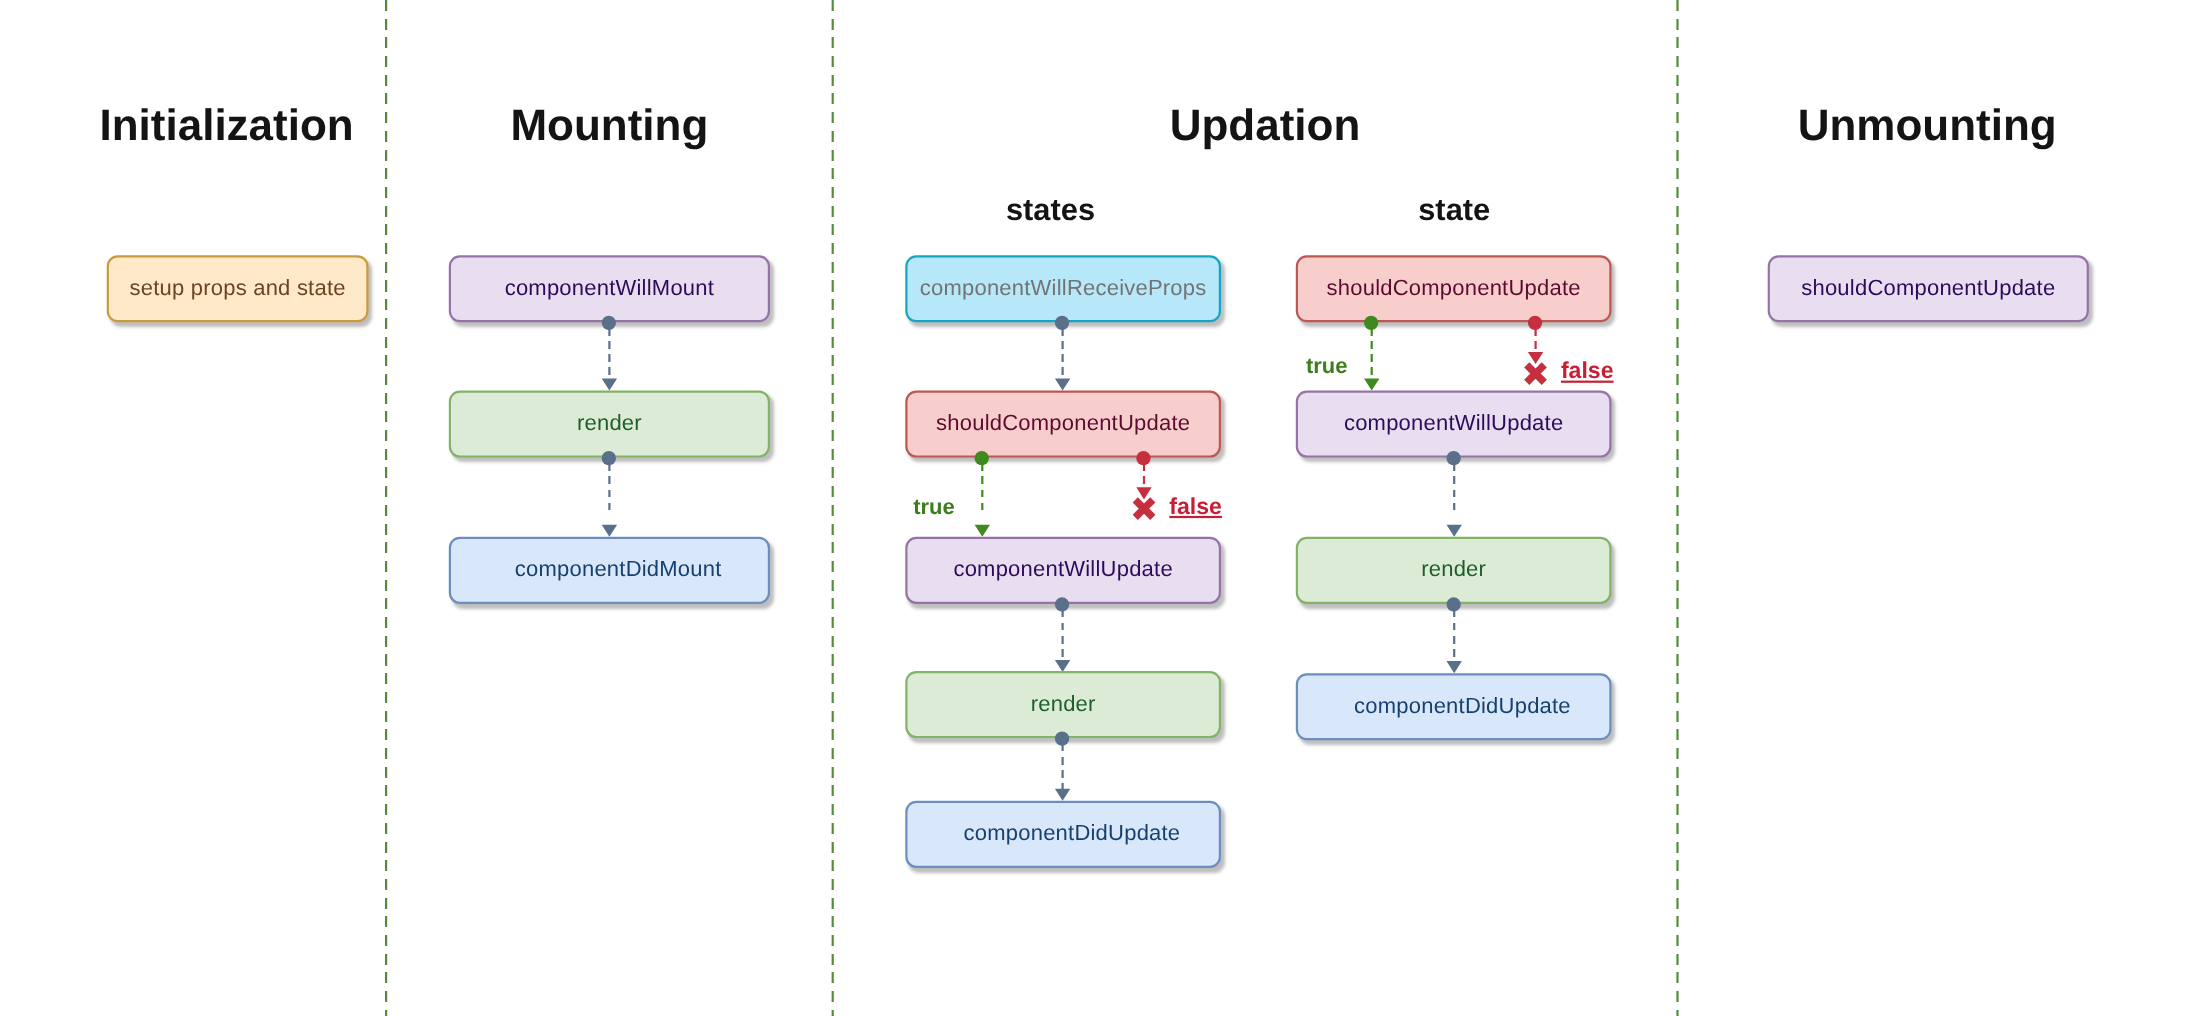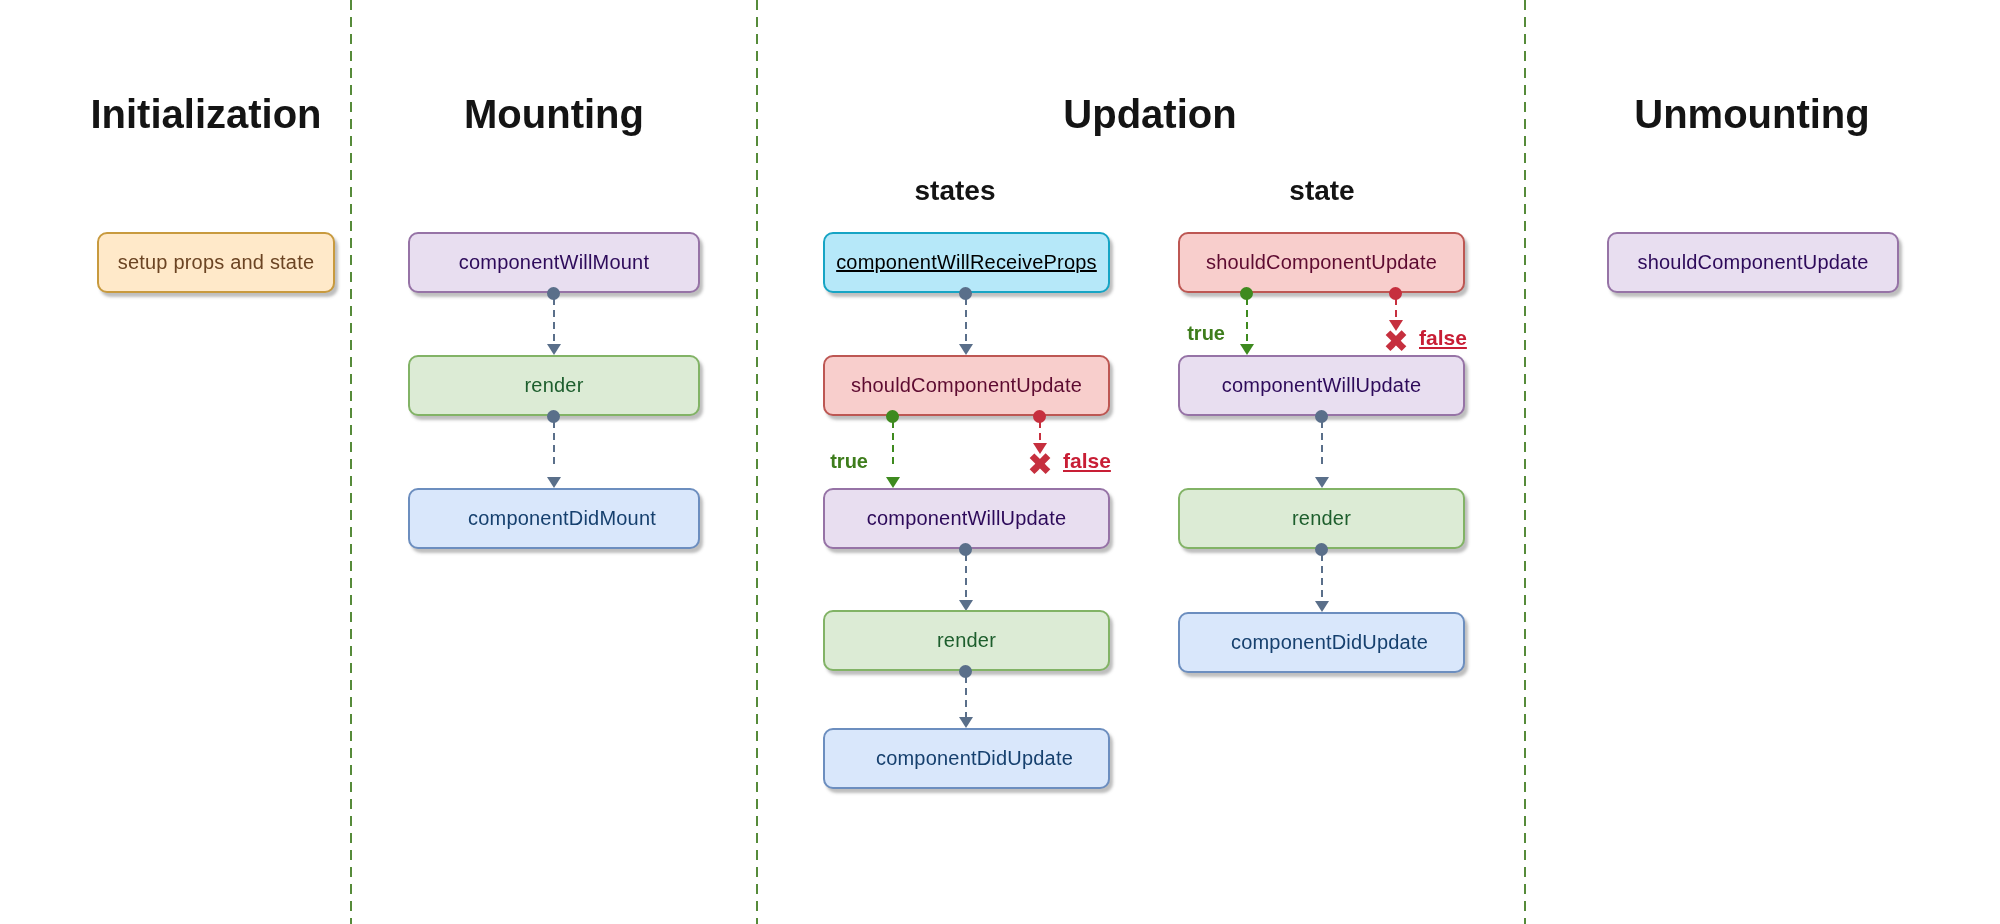--- a/index.html
+++ b/index.html
@@ -26,21 +26,21 @@
     position:absolute;height:61px;box-sizing:border-box;
     border:2px solid;border-radius:10px;
     display:flex;align-items:center;justify-content:center;
     font-size:20px;letter-spacing:.2px;
     box-shadow:3px 4px 3px rgba(110,110,110,.45);
   }
   .node--orange{background:#ffe9c9;border-color:#c89a3e;color:#6b4423;}
   .node--purple{background:#e8def0;border-color:#9673a6;color:#2d0a5a;}
   .node--green {background:#dcebd5;border-color:#82b366;color:#1d5e2d;}
   .node--blue  {background:#d9e7fb;border-color:#6c8ebf;color:#16406e;padding-left:16px;}
-  .node--cyan  {background:#b6e8f9;border-color:#16a4c4;color:#000000;text-decoration:underline;}
+  .node--cyan  {background:#b6e8f9;border-color:#16a4c4;color:#737373;}
   .node--red   {background:#f8cecc;border-color:#bd5753;color:#5d0a30;}
   .dot{position:absolute;width:13px;height:13px;border-radius:50%;background:#5a6f8a;}
   .dline{
     position:absolute;width:2px;
     background:repeating-linear-gradient(to bottom,#5a6f8a 0 7px,transparent 7px 12px);
   }
   .ahead{
     position:absolute;width:0;height:0;
     border-left:7px solid transparent;border-right:7px solid transparent;
     border-top:11px solid #5a6f8a;

